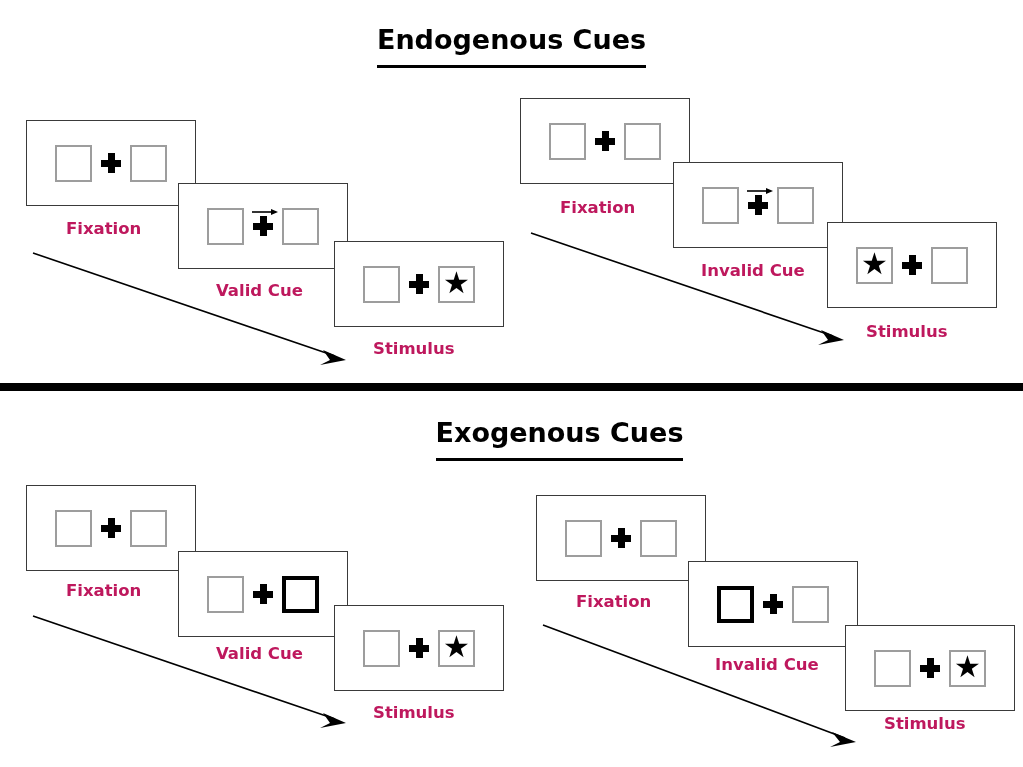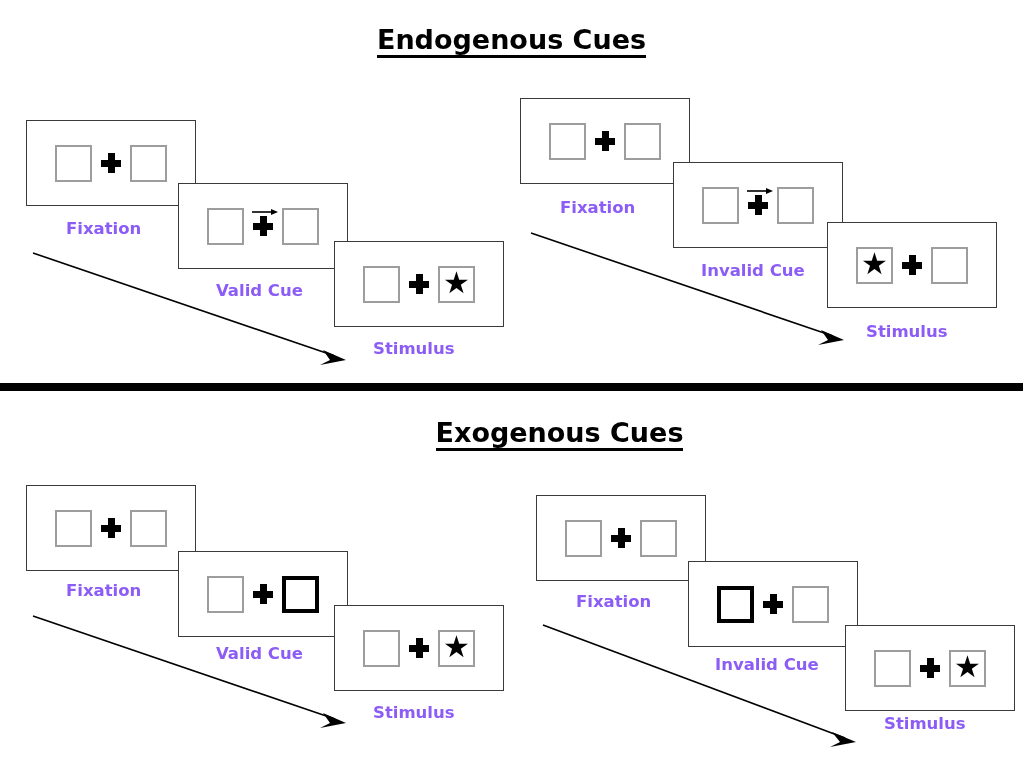--- a/index.html
+++ b/index.html
@@ -28,21 +28,21 @@
     position: absolute;
     width: 100%;
     text-align: center;
     font-weight: bold;
     font-size: 27px;
     letter-spacing: 0px;
     color: #000000;
   }
   .section-title .title-text {
     border-bottom: 3px solid #000000;
-    padding-bottom: 1px;
+    padding-bottom: 11px;
     display: inline-block;
     line-height: 1.05;
   }
   #title-endogenous { top: 24px; }
   #title-exogenous  { top: 417px; margin-left: 48px; }
 
   
   .divider {
     position: absolute;
     left: 0;
@@ -128,21 +128,21 @@
     color: #000000;
     display: block;
     margin-top: -3px;
   }
 
   
   .caption {
     position: absolute;
     font-weight: bold;
     font-size: 16.5px;
-    color: #8b5cf6;
+    color: #be185d;
     white-space: nowrap;
   }
 
   
   .flow-arrow {
     position: absolute;
     overflow: visible;
   }
 </style>
 </head>

